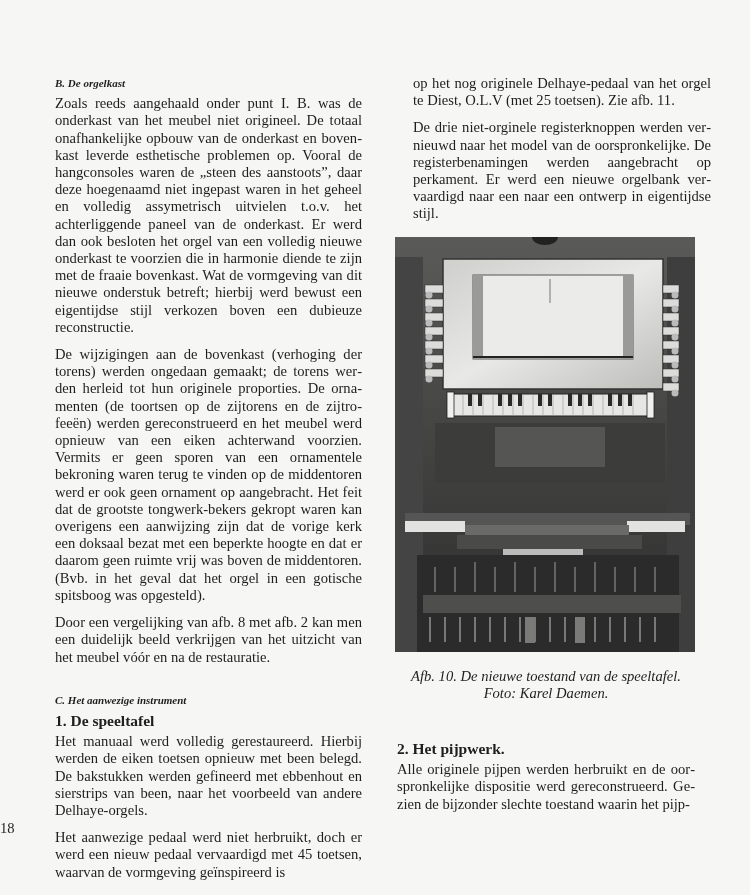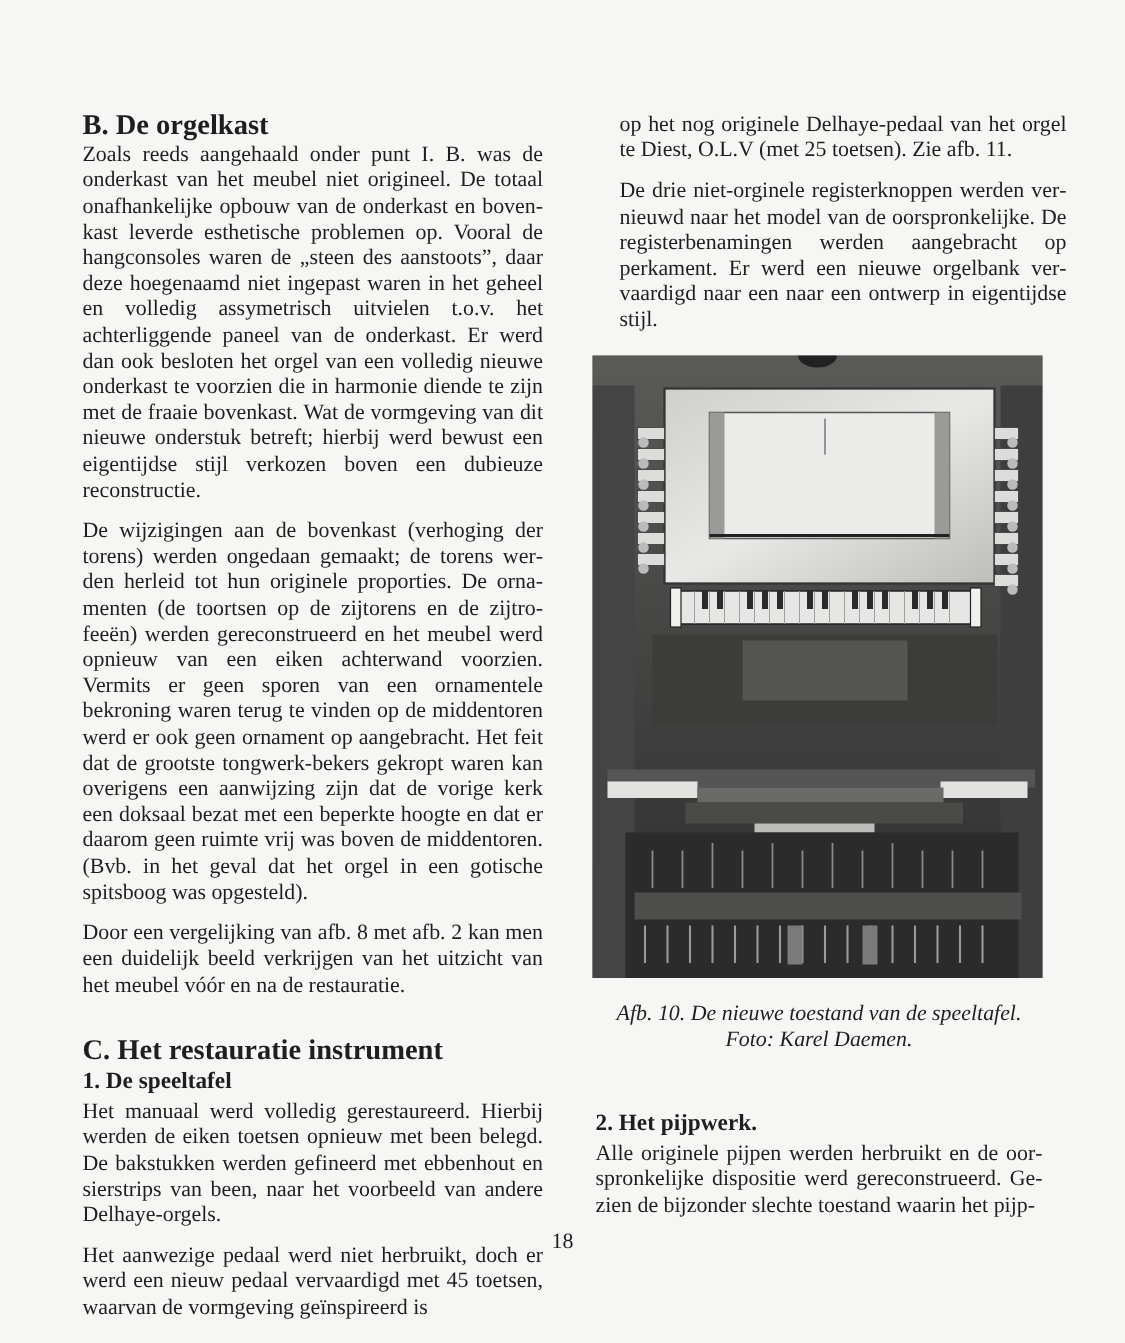--- a/index.html
+++ b/index.html
@@ -13,43 +13,43 @@
   .col {
     position: absolute;
     font-size: 14.6px;
     line-height: 17.2px;
     text-align: justify;
     hyphens: manual;
   }
   .col-left { left: 55px; top: 75px; width: 307px; }
   .col-right { left: 413px; top: 75px; width: 298px; }
   p { margin: 0 0 10px 0; }
-  .h-italic { font-weight: bold; font-size: 19px; margin: 0 0 3px 0; }
+  .h-italic { font-style: italic; font-weight: bold; font-size: 11px; margin: 0 0 3px 0; }
   .h-bold { font-weight: bold; font-size: 15.5px; margin: 0 0 4px 0; }
   .gap-before-c { margin-top: 26px; }
   .caption { font-style: italic; text-align: center; margin: 0; }
   .figure {
     position: absolute; left: 395px; top: 237px; width: 300px; height: 415px;
     background: #3a3a3a; overflow: hidden;
   }
   .bottom-text { position: absolute; left: 397px; width: 298px; }
   .page-number {
     position: absolute; left: 0; right: 0; top: 820px;
-    text-align: center; font-size: 14.6px;
+    text-align: left; font-size: 14.6px;
   }
 </style>
 </head>
 <body>
 
 <div class="col col-left">
   <div class="h-italic">B. De orgelkast</div>
   <p>Zoals reeds aangehaald onder punt I. B. was de onderkast van het meubel niet origineel. De totaal onafhankelijke opbouw van de onderkast en bo­ven­kast leverde esthetische problemen op. Vooral de hangconsoles waren de „steen des aanstoots”, daar deze hoegenaamd niet ingepast waren in het geheel en volledig assymetrisch uitvielen t.o.v. het achterliggende paneel van de onderkast. Er werd dan ook besloten het orgel van een volledig nieuwe onderkast te voorzien die in harmonie diende te zijn met de fraaie bovenkast. Wat de vormgeving van dit nieuwe onderstuk betreft; hierbij werd bewust een eigentijdse stijl verkozen boven een dubieuze reconstructie.</p>
   <p>De wijzigingen aan de bovenkast (verhoging der torens) werden ongedaan gemaakt; de torens wer­den herleid tot hun originele proporties. De orna­menten (de toortsen op de zijtorens en de zijtro­feeën) werden gereconstrueerd en het meubel werd opnieuw van een eiken achterwand voor­zien. Vermits er geen sporen van een ornamentele bekroning waren terug te vinden op de middento­ren werd er ook geen ornament op aangebracht. Het feit dat de grootste tongwerk-bekers gekropt waren kan overigens een aanwijzing zijn dat de vorige kerk een doksaal bezat met een beperkte hoogte en dat er daarom geen ruimte vrij was boven de middentoren. (Bvb. in het geval dat het orgel in een gotische spitsboog was opgesteld).</p>
   <p>Door een vergelijking van afb. 8 met afb. 2 kan men een duidelijk beeld verkrijgen van het uit­zicht van het meubel vóór en na de restauratie.</p>
-  <div class="h-italic gap-before-c">C. Het restauratie instrument</div>
+  <div class="h-italic gap-before-c">C. Het aanwezige instrument</div>
   <div class="h-bold">1. De speeltafel</div>
   <p>Het manuaal werd volledig gerestaureerd. Hierbij werden de eiken toetsen opnieuw met been be­legd. De bakstukken werden gefineerd met eb­benhout en sierstrips van been, naar het voorbeeld van andere Delhaye-orgels.</p>
   <p>Het aanwezige pedaal werd niet herbruikt, doch er werd een nieuw pedaal vervaardigd met 45 toetsen, waarvan de vormgeving geïnspireerd is</p>
 </div>
 
 <div class="col col-right">
   <p>op het nog originele Delhaye-pedaal van het orgel te Diest, O.L.V (met 25 toetsen). Zie afb. 11.</p>
   <p>De drie niet-orginele registerknoppen werden ver­nieuwd naar het model van de oorspronkelijke. De registerbenamingen werden aangebracht op perkament. Er werd een nieuwe orgelbank ver­vaardigd naar een naar een ontwerp in eigentijdse stijl.</p>
 </div>
 

